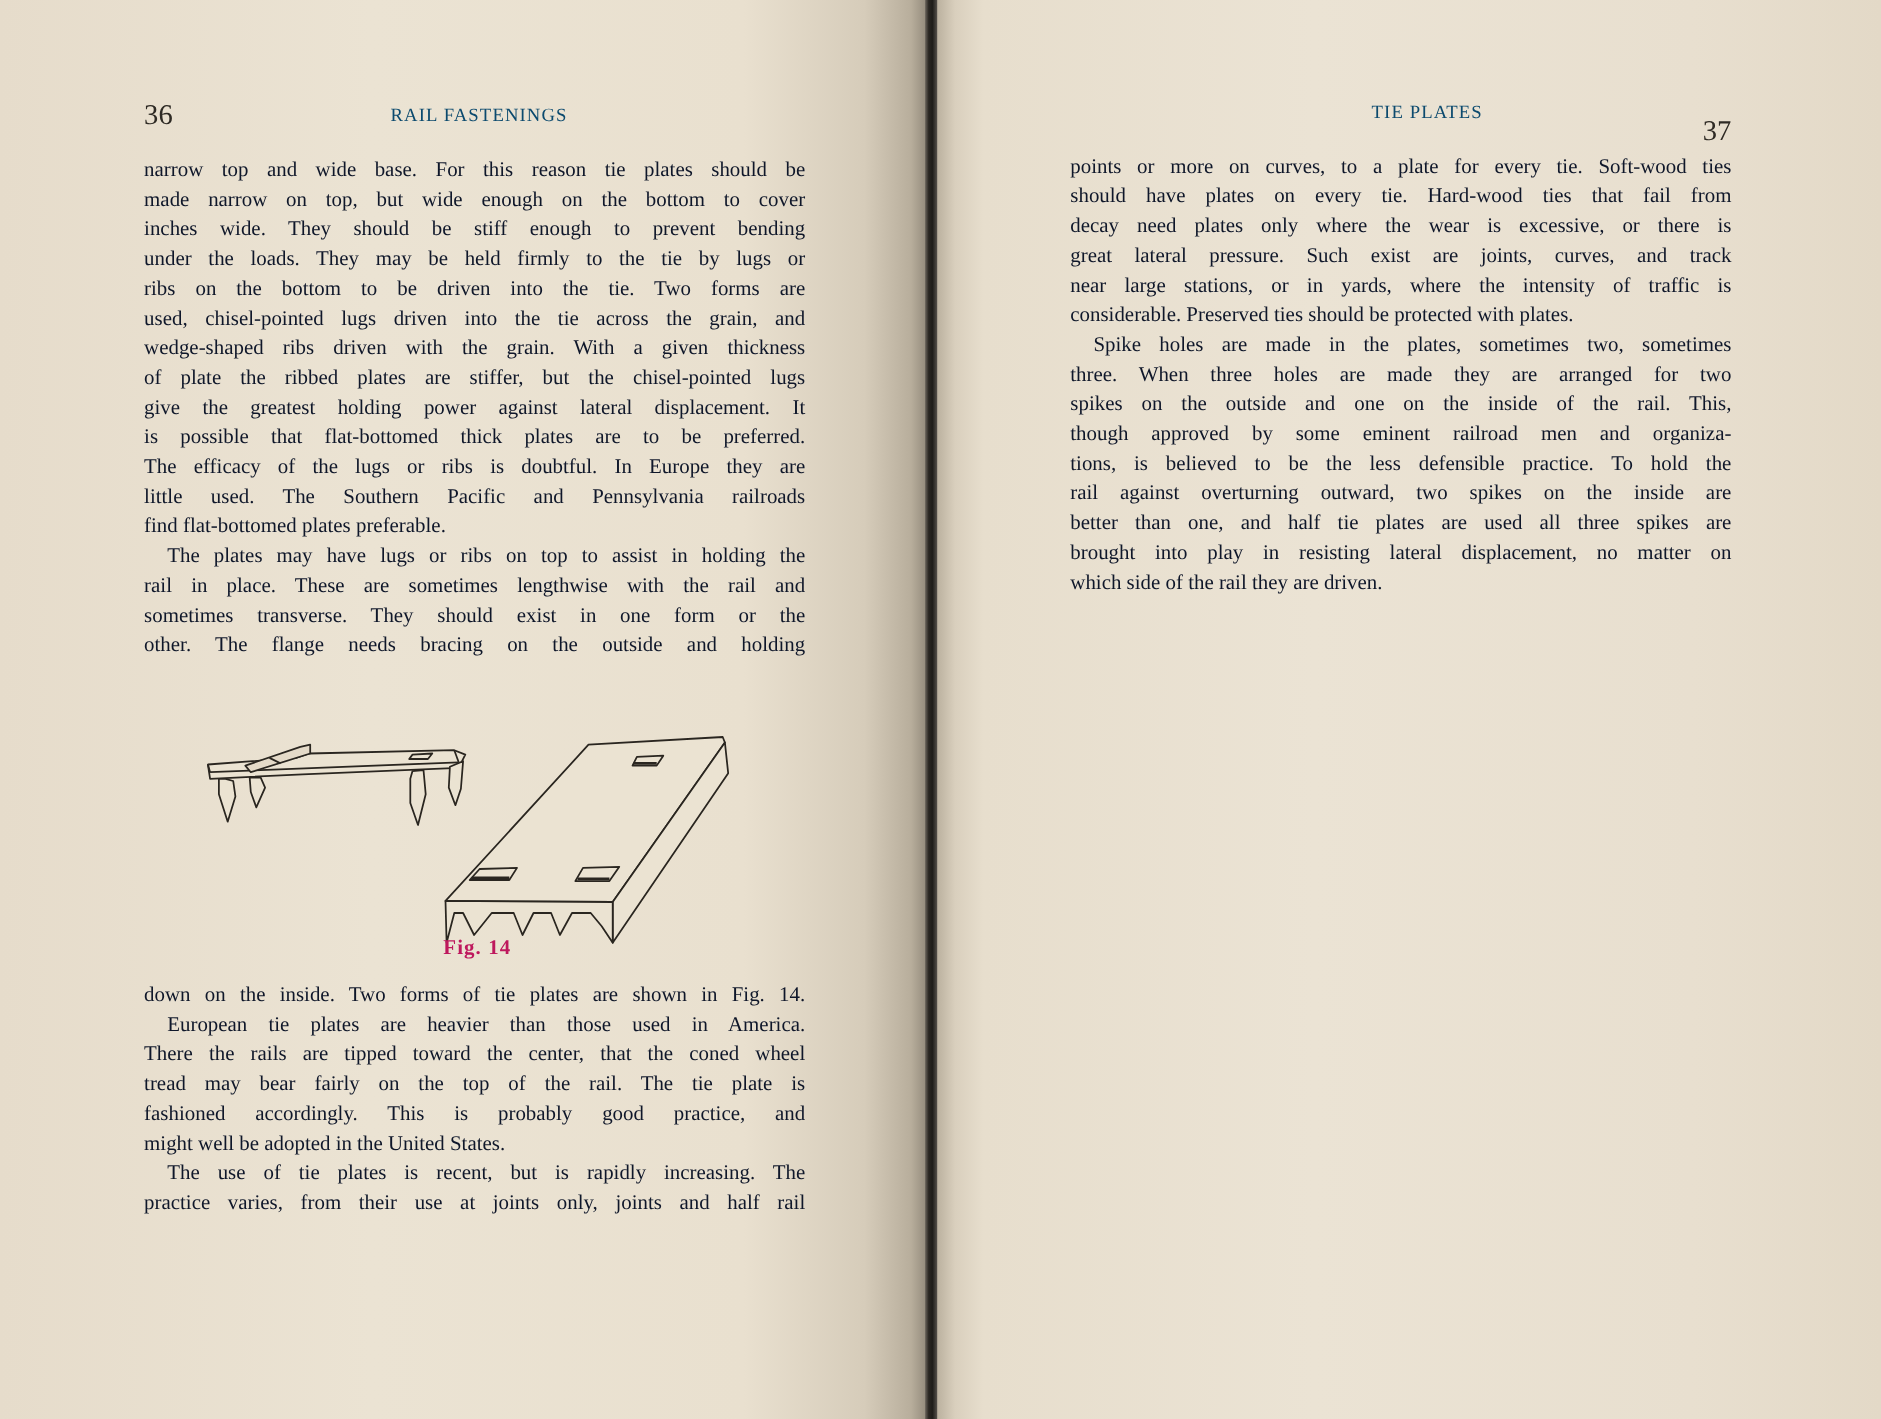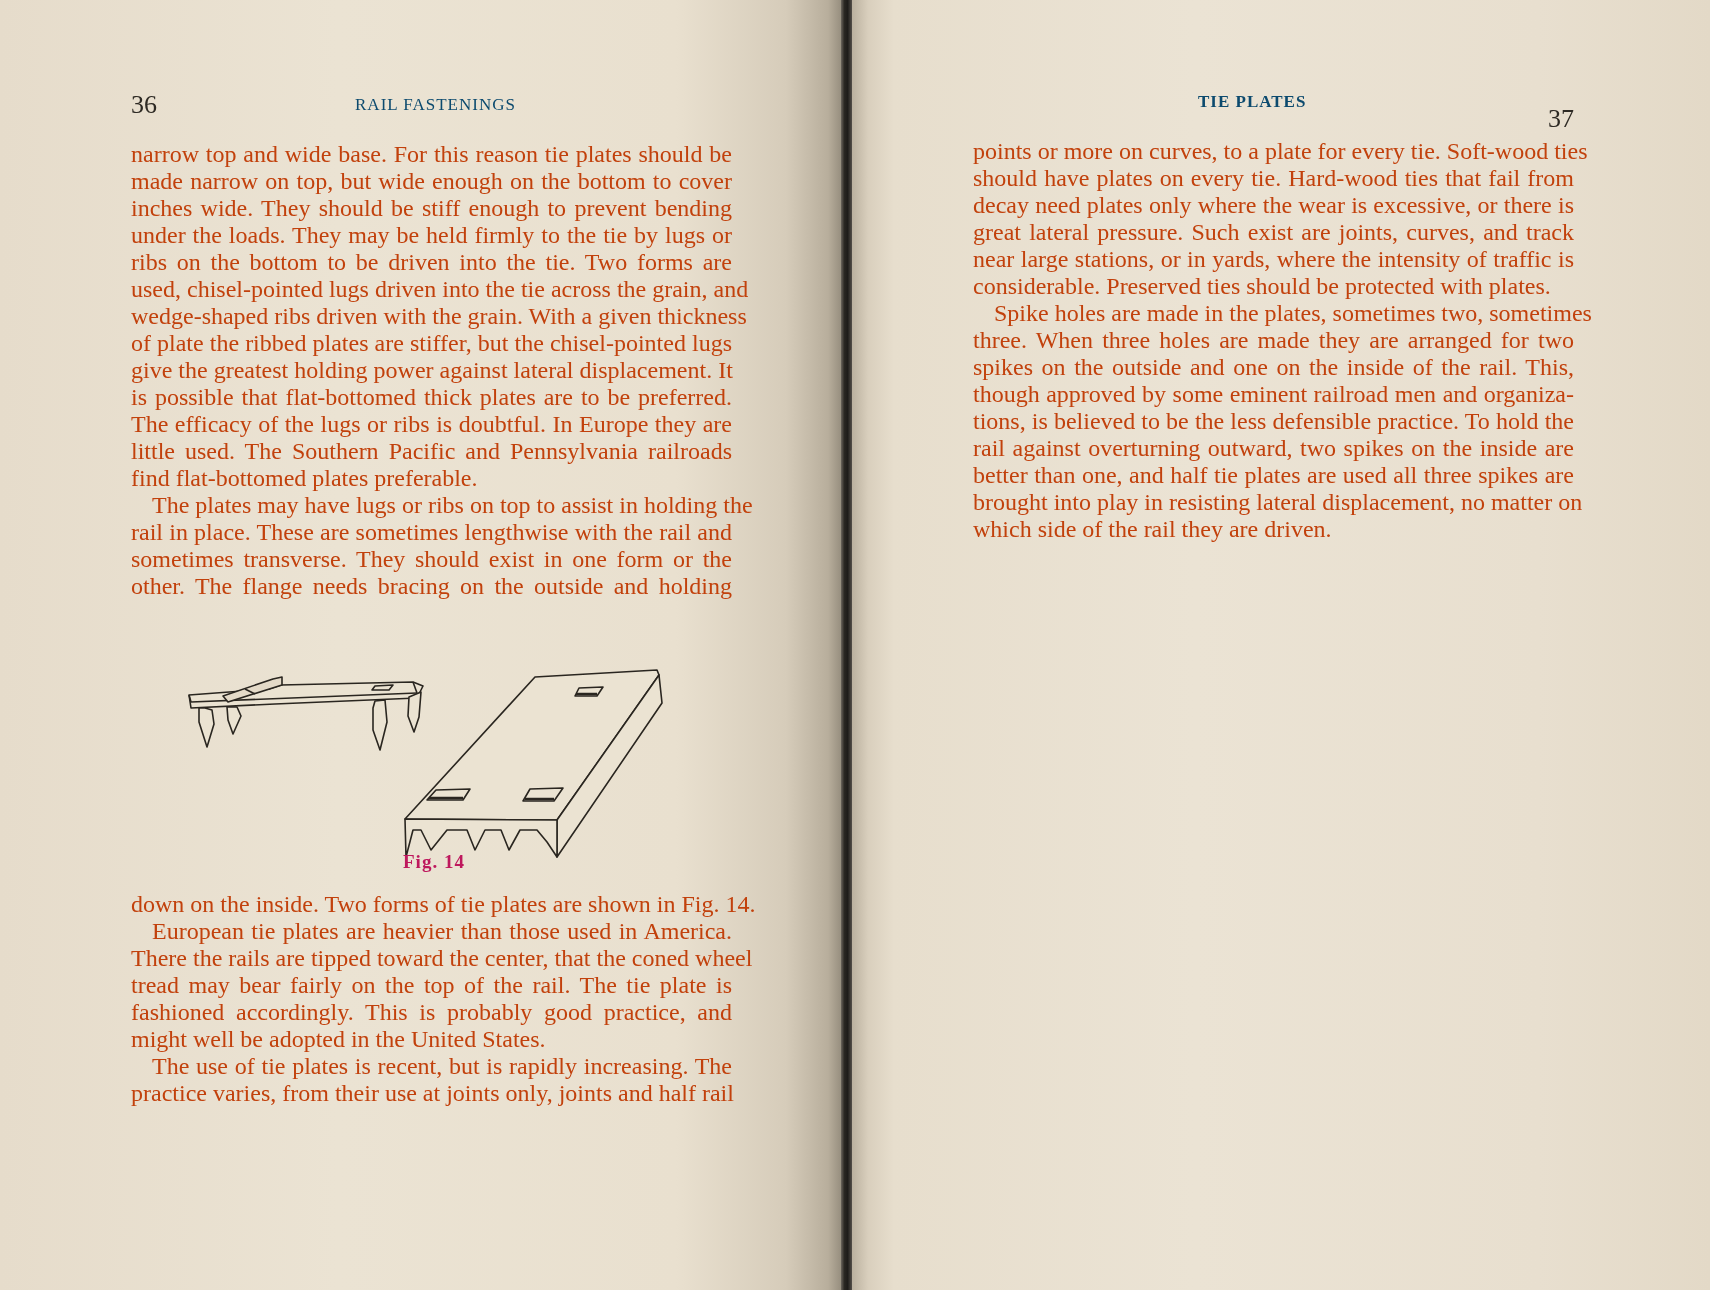--- a/index.html
+++ b/index.html
@@ -24,22 +24,22 @@
     position: absolute; left: 841px; top: 0; width: 11px; height: 1290px;
     background: linear-gradient(to right, #6c665d 0%, #2a2722 30%, #1e1c19 60%, #55504a 100%);
   }
   .running-head {
     position: absolute; font-size: 17px; letter-spacing: 1px; color: #0c4a6e;
   }
   .page-num {
     position: absolute; font-size: 26px; color: #2e2a24;
   }
   .text-block {
-    position: absolute; width: 601px; font-size: 24px; line-height: 27px;
-    text-align: justify; color: #c2410c;
+    position: absolute; width: 601px; font-size: 19px; line-height: 27px;
+    text-align: justify; color: #0f172a;
   }
   .line { display: block; text-align: justify; text-align-last: justify; white-space: nowrap; height: 27px; }
   .line.last { text-align-last: left; }
   .line.indent { padding-left: 21px; }
   .figure {
     position: absolute; left: 185px; top: 652px; width: 480px; height: 230px;
   }
   .fig-caption {
     position: absolute; left: 403px; top: 851px; font-size: 19px; font-weight: bold;
     font-family: Liberation Serif, serif; letter-spacing: 1px; color: #be185d;
@@ -113,21 +113,21 @@
   <span class="line">down on the inside.  Two forms of tie plates are shown in Fig. 14.</span>
   <span class="line indent">European tie plates are heavier than those used in America.</span>
   <span class="line">There the rails are tipped toward the center, that the coned wheel</span>
   <span class="line">tread may bear fairly on the top of the rail.  The tie plate is</span>
   <span class="line">fashioned accordingly.  This is probably good practice, and</span>
   <span class="line last">might well be adopted in the United States.</span>
   <span class="line indent">The use of tie plates is recent, but is rapidly increasing.  The</span>
   <span class="line">practice varies, from their use at joints only, joints and half rail</span>
 </div>
 
-<div class="running-head" style="left:1198px; top:92px; width:150px; text-align:left;font-weight:bold;">TIE PLATES</div>
+<div class="running-head" style="left:1198px; top:92px; width:150px; text-align:right;">TIE PLATES</div>
 <div class="page-num" style="left:1548px; top:104px; width:26px; text-align:right;">37</div>
 
 <div class="text-block" style="left:973px; top:138px;">
   <span class="line">points or more on curves, to a plate for every tie.  Soft-wood ties</span>
   <span class="line">should have plates on every tie.  Hard-wood ties that fail from</span>
   <span class="line">decay need plates only where the wear is excessive, or there is</span>
   <span class="line">great lateral pressure.  Such exist are joints, curves, and track</span>
   <span class="line">near large stations, or in yards, where the intensity of traffic is</span>
   <span class="line last">considerable.  Preserved ties should be protected with plates.</span>
   <span class="line indent">Spike holes are made in the plates, sometimes two, sometimes</span>

